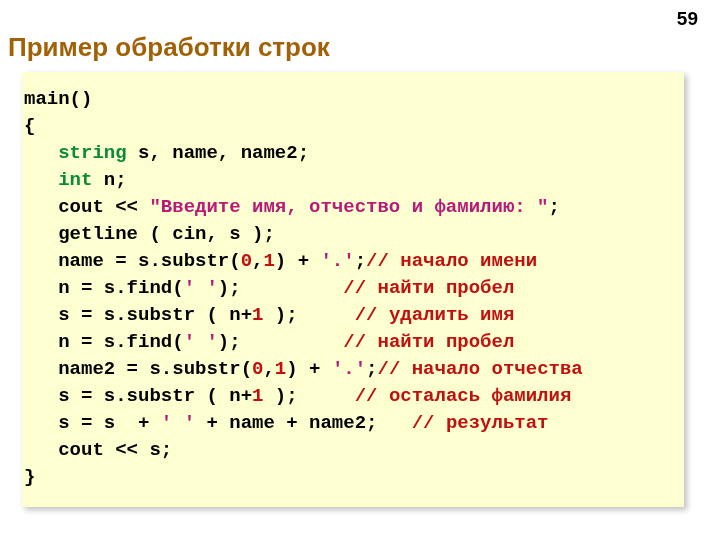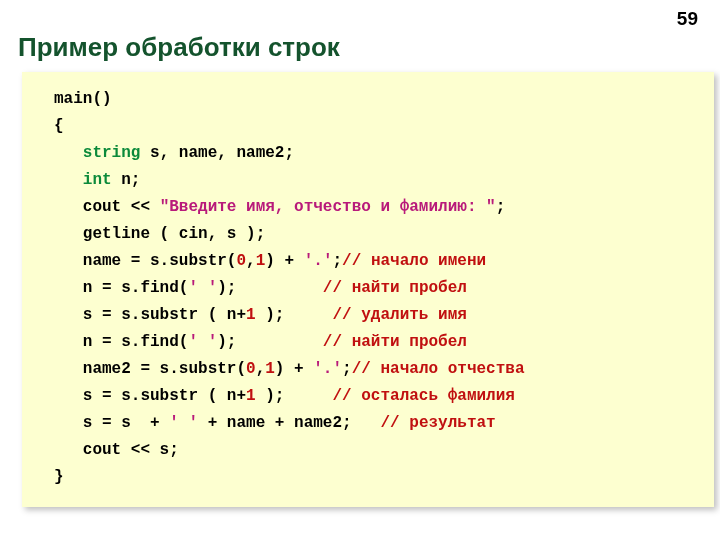--- a/index.html
+++ b/index.html
@@ -16,35 +16,35 @@
     position: absolute;
     top: 8px;
     right: 22px;
     font-size: 19px;
     color: #000;
     font-weight: bold;
   }
   .title {
     position: absolute;
     top: 32px;
-    left: 18px;
+    left: 8px;
     font-size: 26px;
     font-weight: bold;
-    color: #14532d;
+    color: #a16207;
   }
   .codebox {
     position: absolute;
     top: 72px;
     left: 22px;
     width: 642px;
-    padding: 14px 18px 16px 32px;
+    padding: 14px 18px 16px 2px;
     background: #fdffd0;
     box-shadow: 3px 3px 6px rgba(0,0,0,0.25);
     font-family: "Courier New", monospace;
-    font-size: 16px;
+    font-size: 19px;
     line-height: 27px;
     color: #000;
     white-space: pre;
     font-weight: bold;
   }
   .kw   { color: #0b8a3a; }  
   .num  { color: #c01010; }  
   .str  { color: #b81a7a; }  
   .cmt  { color: #c01010; }  
 </style>

